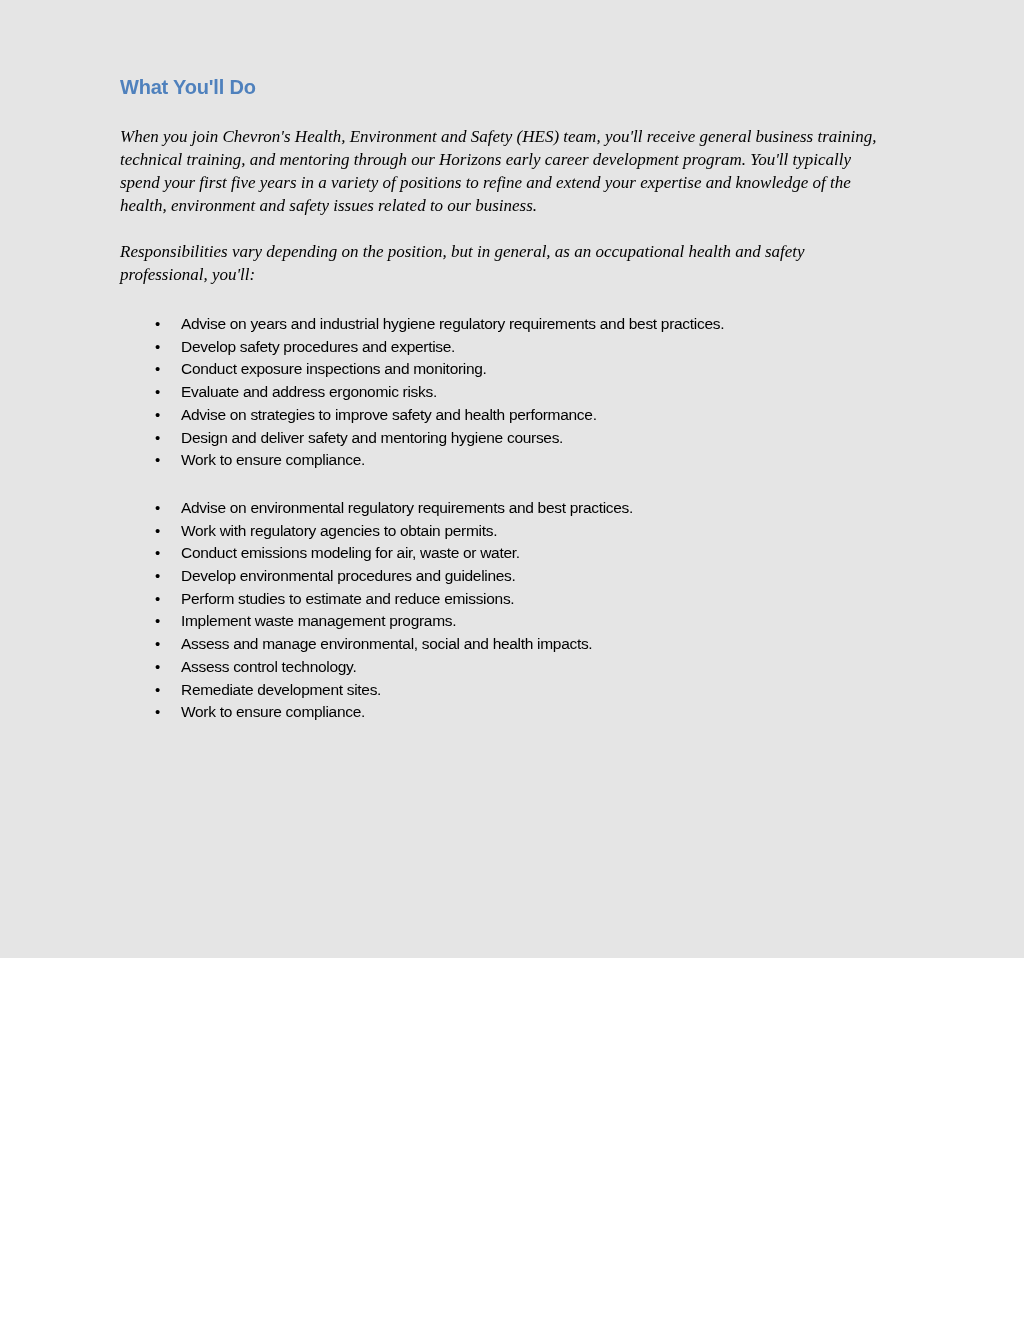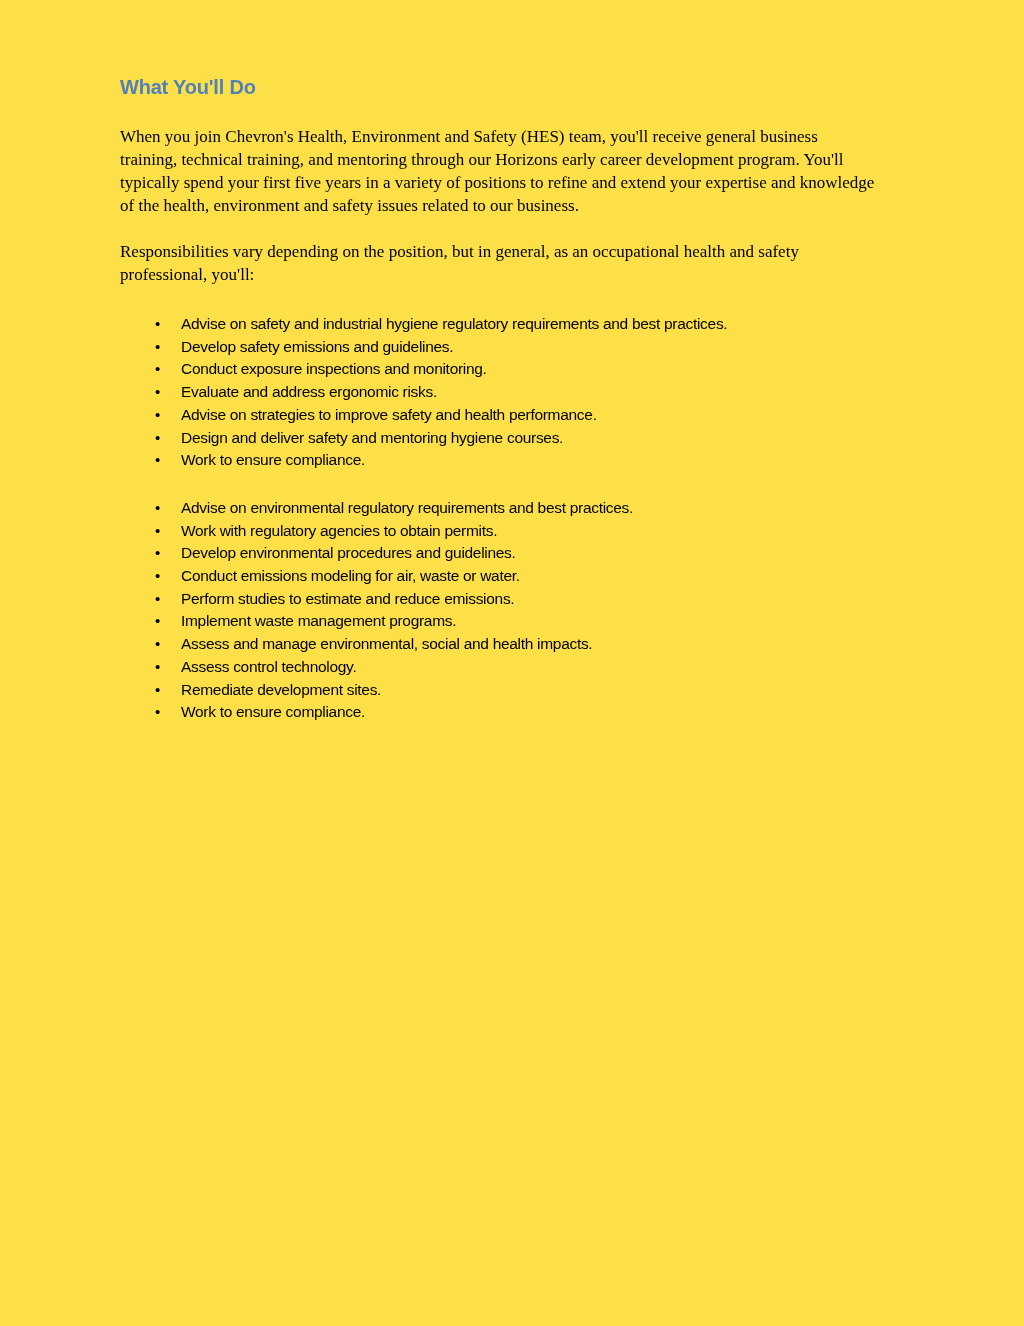--- a/index.html
+++ b/index.html
@@ -3,41 +3,42 @@
 <meta charset="utf-8">
 <style>
   html, body {
     margin: 0;
     padding: 0;
     background: #ffffff;
   }
   .page {
     position: relative;
     width: 1024px;
-    height: 1326px;
-    background: #fde047;
+    height: 958px;
+    background: #e5e5e5;
     box-sizing: border-box;
     padding: 76px 146px 16px 120px;
     overflow: hidden;
   }
   .heading {
     font-family: "Liberation Sans", sans-serif;
     font-weight: 700;
     font-size: 20px;
     line-height: 22px;
     letter-spacing: -0.2px;
     color: var(--heading-blue, #4F81BD);
     margin: 0 0 27px 0;
   }
   .body-para {
     font-family: "Liberation Serif", serif;
     font-size: 17px;
     line-height: 23px;
     color: #000000;
     margin: 0;
+    font-style: italic;
   }
   .intro-para { margin-bottom: 23px; }
   .bullet-list {
     list-style: none;
     margin: 27px 0 24px 0;
     padding: 0 0 0 35px;
   }
   .bullet-list.env { margin-top: 25px; }
   .bullet-list li {
     font-family: "Liberation Sans", sans-serif;
@@ -62,35 +63,35 @@
 
 <div class="page">
 
   <h1 class="heading">What You'll Do</h1>
 
   <p class="body-para intro-para">When you join Chevron's Health, Environment and Safety (HES) team, you'll receive general business training, technical training, and mentoring through our Horizons early career development program. You'll typically spend your first five years in a variety of positions to refine and extend your expertise and knowledge of the health, environment and safety issues related to our business.</p>
 
   <p class="body-para">Responsibilities vary depending on the position, but in general, as an occupational health and safety professional, you'll:</p>
 
   <ul class="bullet-list">
-    <li>Advise on safety and industrial hygiene regulatory requirements and best practices.</li>
-    <li>Develop safety emissions and guidelines.</li>
+    <li>Advise on years and industrial hygiene regulatory requirements and best practices.</li>
+    <li>Develop safety procedures and expertise.</li>
     <li>Conduct exposure inspections and monitoring.</li>
     <li>Evaluate and address ergonomic risks.</li>
     <li>Advise on strategies to improve safety and health performance.</li>
     <li>Design and deliver safety and mentoring hygiene courses.</li>
     <li>Work to ensure compliance.</li>
   </ul>
 
 
   <ul class="bullet-list env">
     <li>Advise on environmental regulatory requirements and best practices.</li>
     <li>Work with regulatory agencies to obtain permits.</li>
+    <li>Conduct emissions modeling for air, waste or water.</li>
     <li>Develop environmental procedures and guidelines.</li>
-    <li>Conduct emissions modeling for air, waste or water.</li>
     <li>Perform studies to estimate and reduce emissions.</li>
     <li>Implement waste management programs.</li>
     <li>Assess and manage environmental, social and health impacts.</li>
     <li>Assess control technology.</li>
     <li>Remediate development sites.</li>
     <li>Work to ensure compliance.</li>
   </ul>
 
 </div>
 

